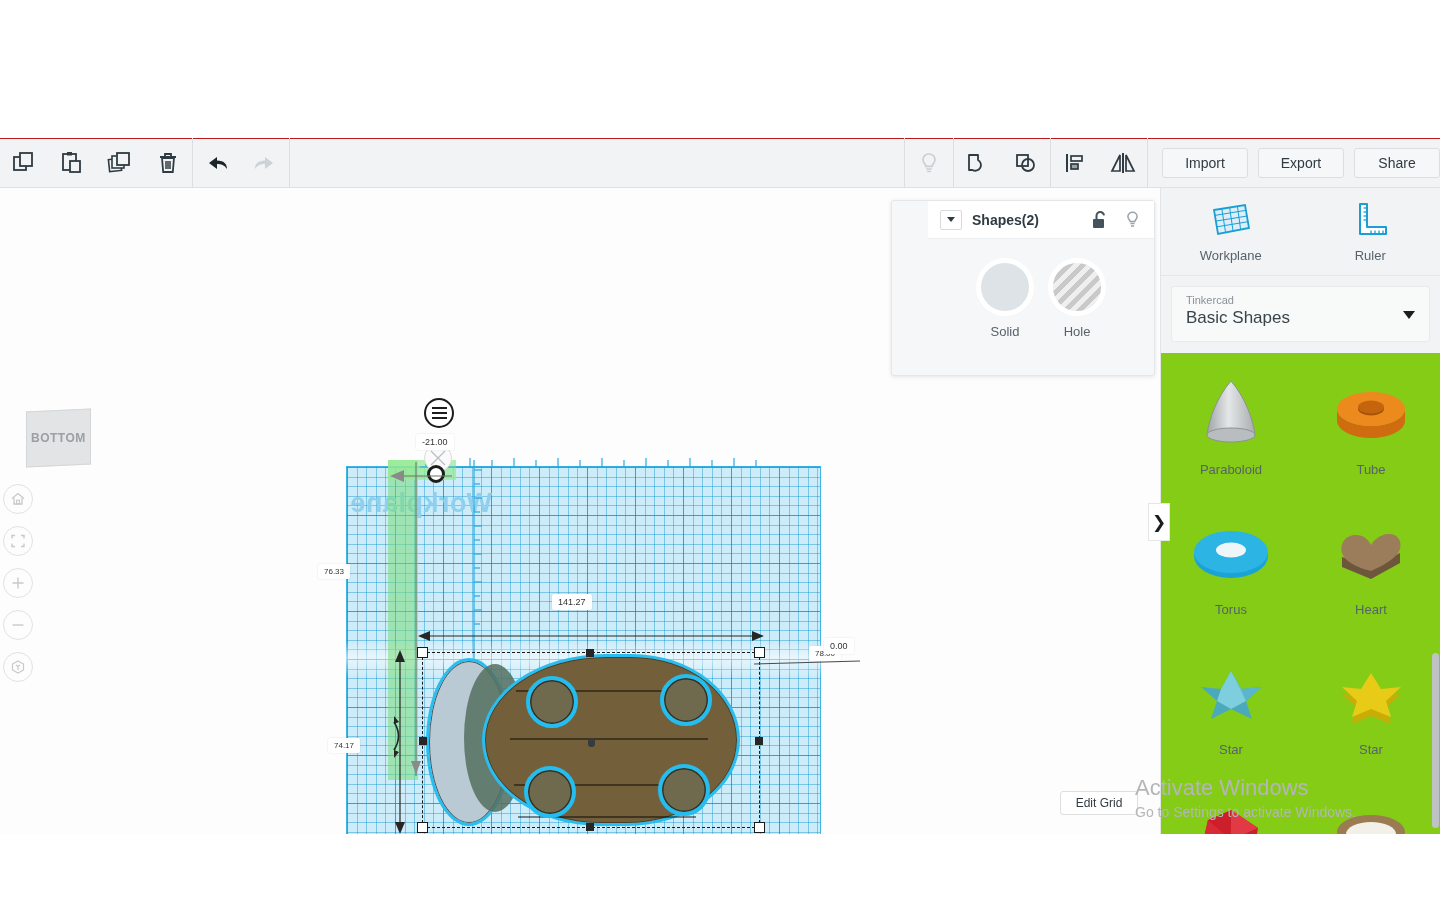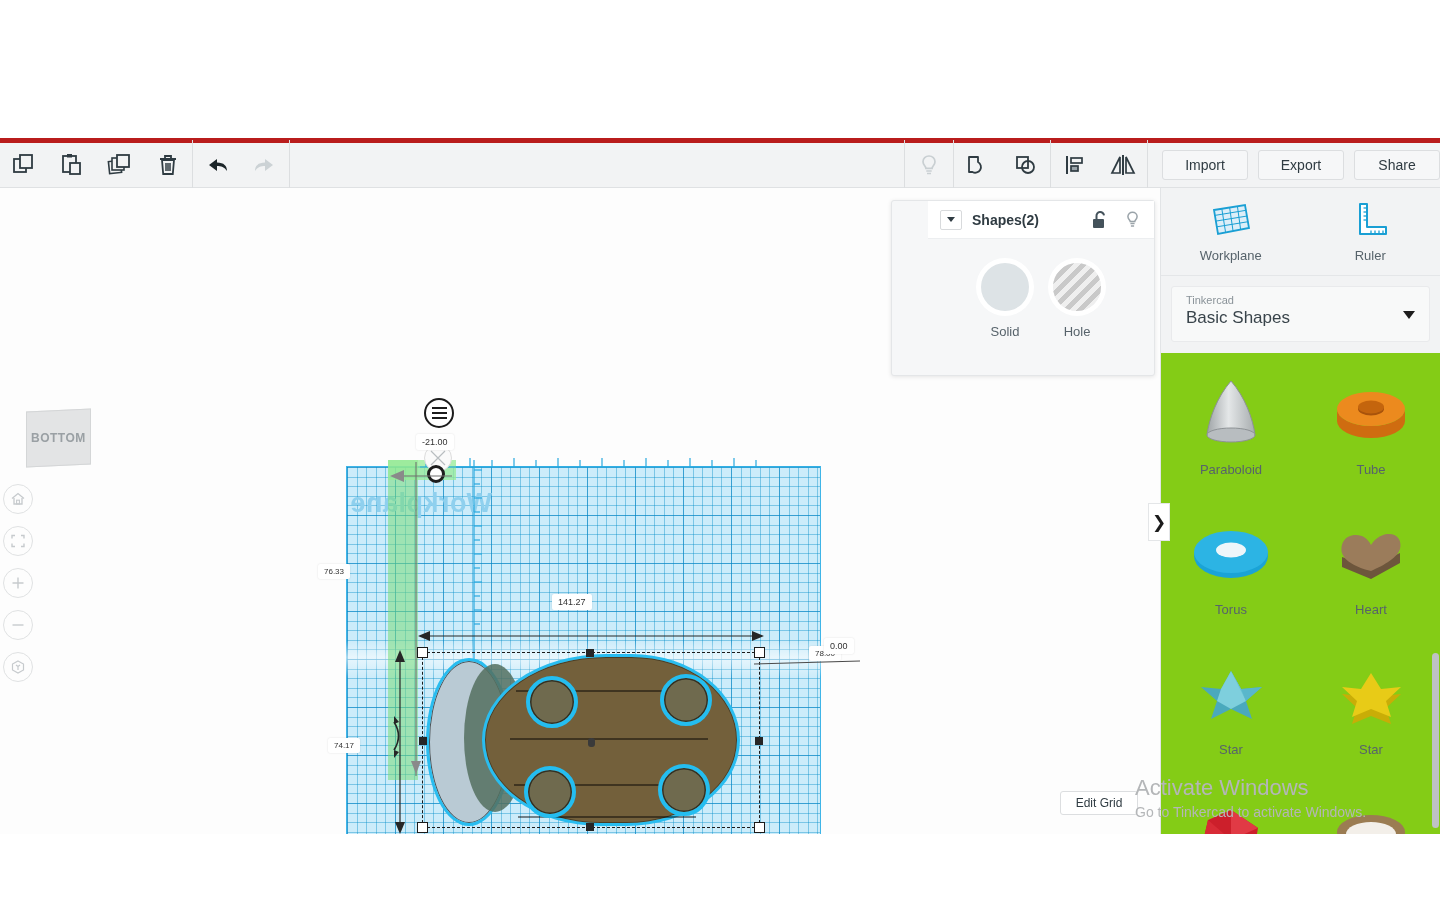--- a/index.html
+++ b/index.html
@@ -3,21 +3,21 @@
 <meta charset="utf-8">
 <style>
   * { margin:0; padding:0; box-sizing:border-box; }
   html,body { width:1440px; height:900px; overflow:hidden; background:#ffffff;
     font-family:"Liberation Sans", sans-serif; }
 
   .app { position:relative; width:1440px; height:900px; background:#ffffff; }
 
   
   .toolbar { position:absolute; left:0; top:138px; width:1440px; height:50px;
-    background:#f2f3f4; border-top:5px solid #b91c1c; border-bottom:1px solid #dfe1e3;
+    background:#f2f3f4; border-top:1px solid #b91c1c; border-bottom:1px solid #dfe1e3;
     display:flex; align-items:center; }
   .tb-group { display:flex; align-items:center; height:50px; }
   .tb-btn { width:48px; height:50px; display:flex; align-items:center; justify-content:center;
     cursor:pointer; }
   .tb-btn svg { display:block; }
   .tb-sep { width:1px; height:50px; background:#dcdee0; }
   .tb-spacer { flex:1 1 auto; }
   .tb-right { display:flex; align-items:center; height:50px; }
   .txt-btn { height:30px; min-width:86px; padding:0 16px; margin-left:10px;
     background:#f6f7f8; border:1px solid #dcdee0; border-radius:3px;
@@ -575,16 +575,16 @@
 
       </div>
       <div class="rp-scroll"></div>
     </div>
   </div>
 
   <div class="collapse-tab">❯</div>
 
   <div class="wm">
     <div class="t1">Activate Windows</div>
-    <div class="t2">Go to Tinkercad to activate Windows.</div>
+    <div class="t2">Go to Settings to activate Windows.</div>
   </div>
 
 </div>
 
 </body></html>

